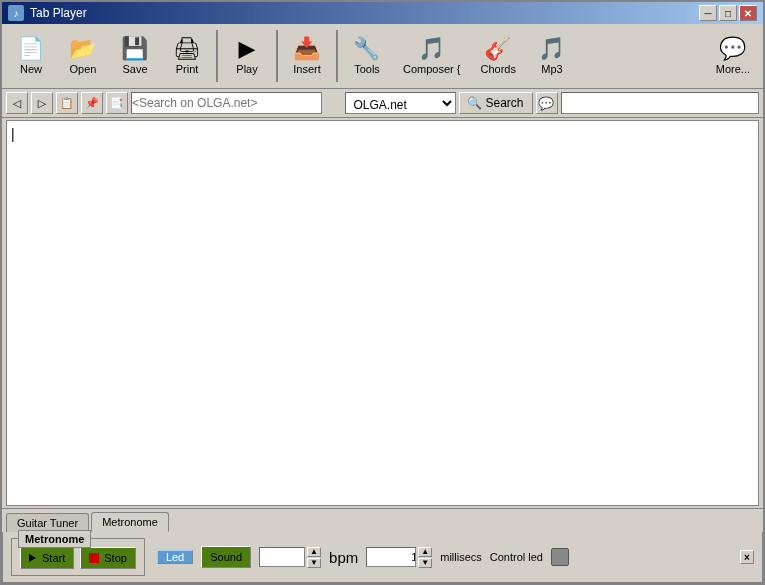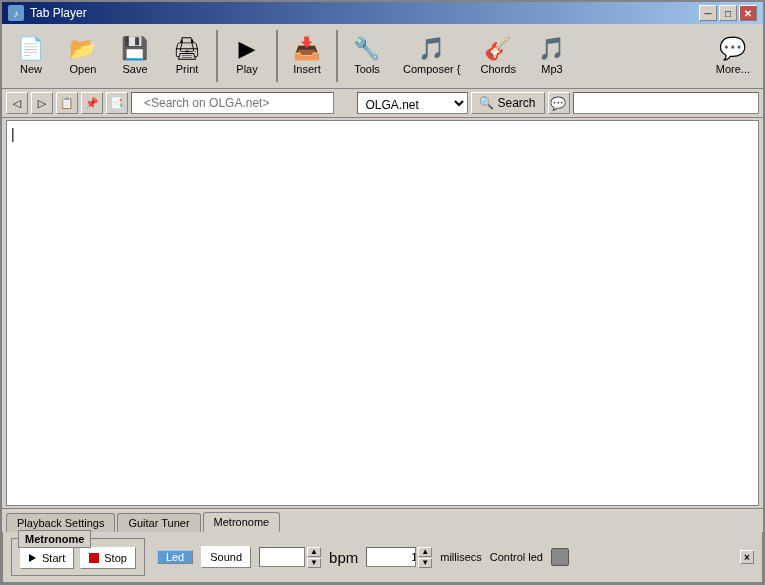--- a/index.html
+++ b/index.html
@@ -131,21 +131,21 @@
       cursor: pointer;
       font-size: 11px;
     }
     .search-input {
       flex: 1;
       height: 22px;
       background: white;
       border: 1px solid #848284;
       border-top-color: #686868;
       border-left-color: #686868;
-      padding: 0 12px;
+      padding: 0 0;
       font-size: 12px;
       color: #666;
     }
     .search-dropdown {
       height: 22px;
       background: white;
       border: 1px solid #848284;
       border-top-color: #686868;
       border-left-color: #686868;
       padding: 4px 4px;
@@ -244,21 +244,21 @@
       font-size: 11px;
     }
     .panel-group {
       border: 1px solid #848284;
       position: relative;
       padding: 8px 8px 6px 8px;
       margin-right: 4px;
     }
     .small-action-btn {
       height: 22px;
-      background: #ffffff;
+      background: #4d7c0f;
       border: 1px solid #848284;
       border-top-color: #fff;
       border-left-color: #fff;
       padding: 8px 8px;
       cursor: pointer;
       font-size: 11px;
       display: flex;
       align-items: center;
       gap: 3px;
     }
@@ -431,23 +431,20 @@
     </button>
     <input type="text" style="flex: 1 1 0%; height: 22px; border-width: 1px; border-style: solid; border-color: rgb(104, 104, 104) rgb(132, 130, 132) rgb(132, 130, 132) rgb(104, 104, 104); border-image: initial; background: white; padding: 0px 4px; font-size: 12px;">
   </div>
 
   <div class="main-content">
     <span class="cursor-line">|</span>
   </div>
 
   <div class="bottom-panel">
     <div class="tab-bar">
-      <div class="tab">
-        <span>Playback Settings</span>
-      </div>
       <div class="tab">
         <span>Guitar Tuner</span>
       </div>
       <div class="tab active">
         <span>Metronome</span>
       </div>
     </div>
     <div class="panel-content">
       <div class="metronome-row">
         <div class="panel-group">

